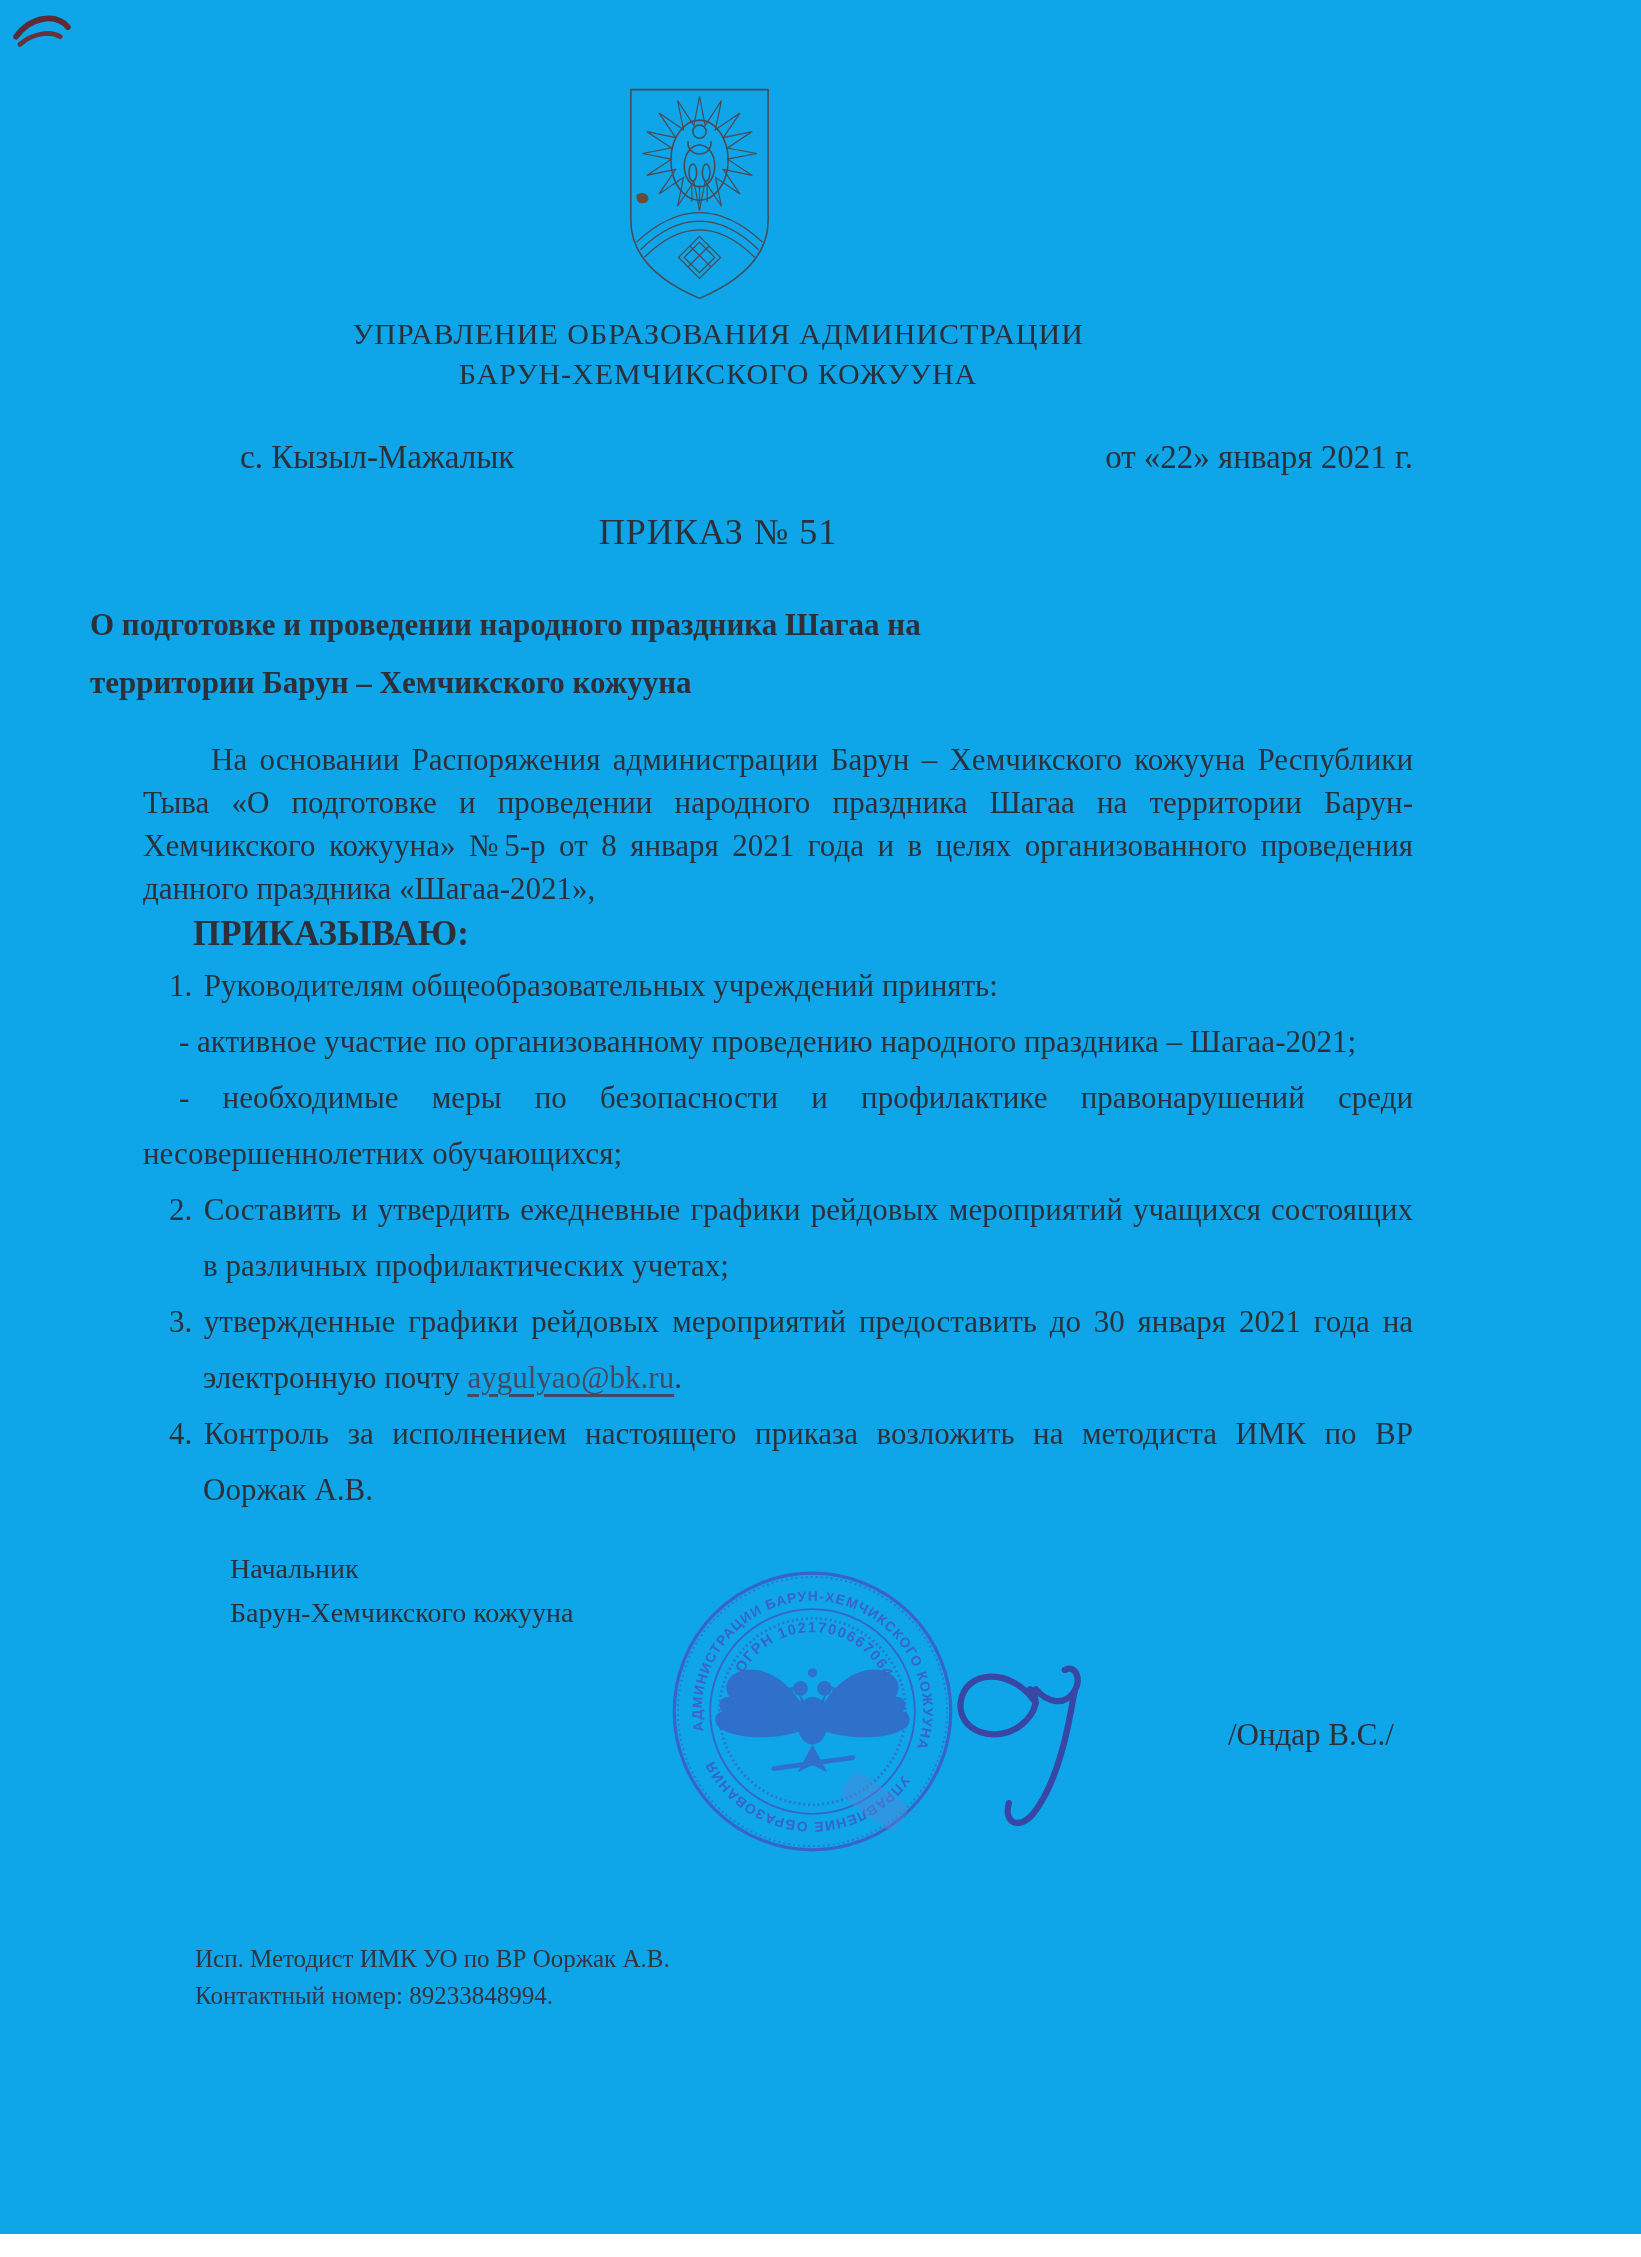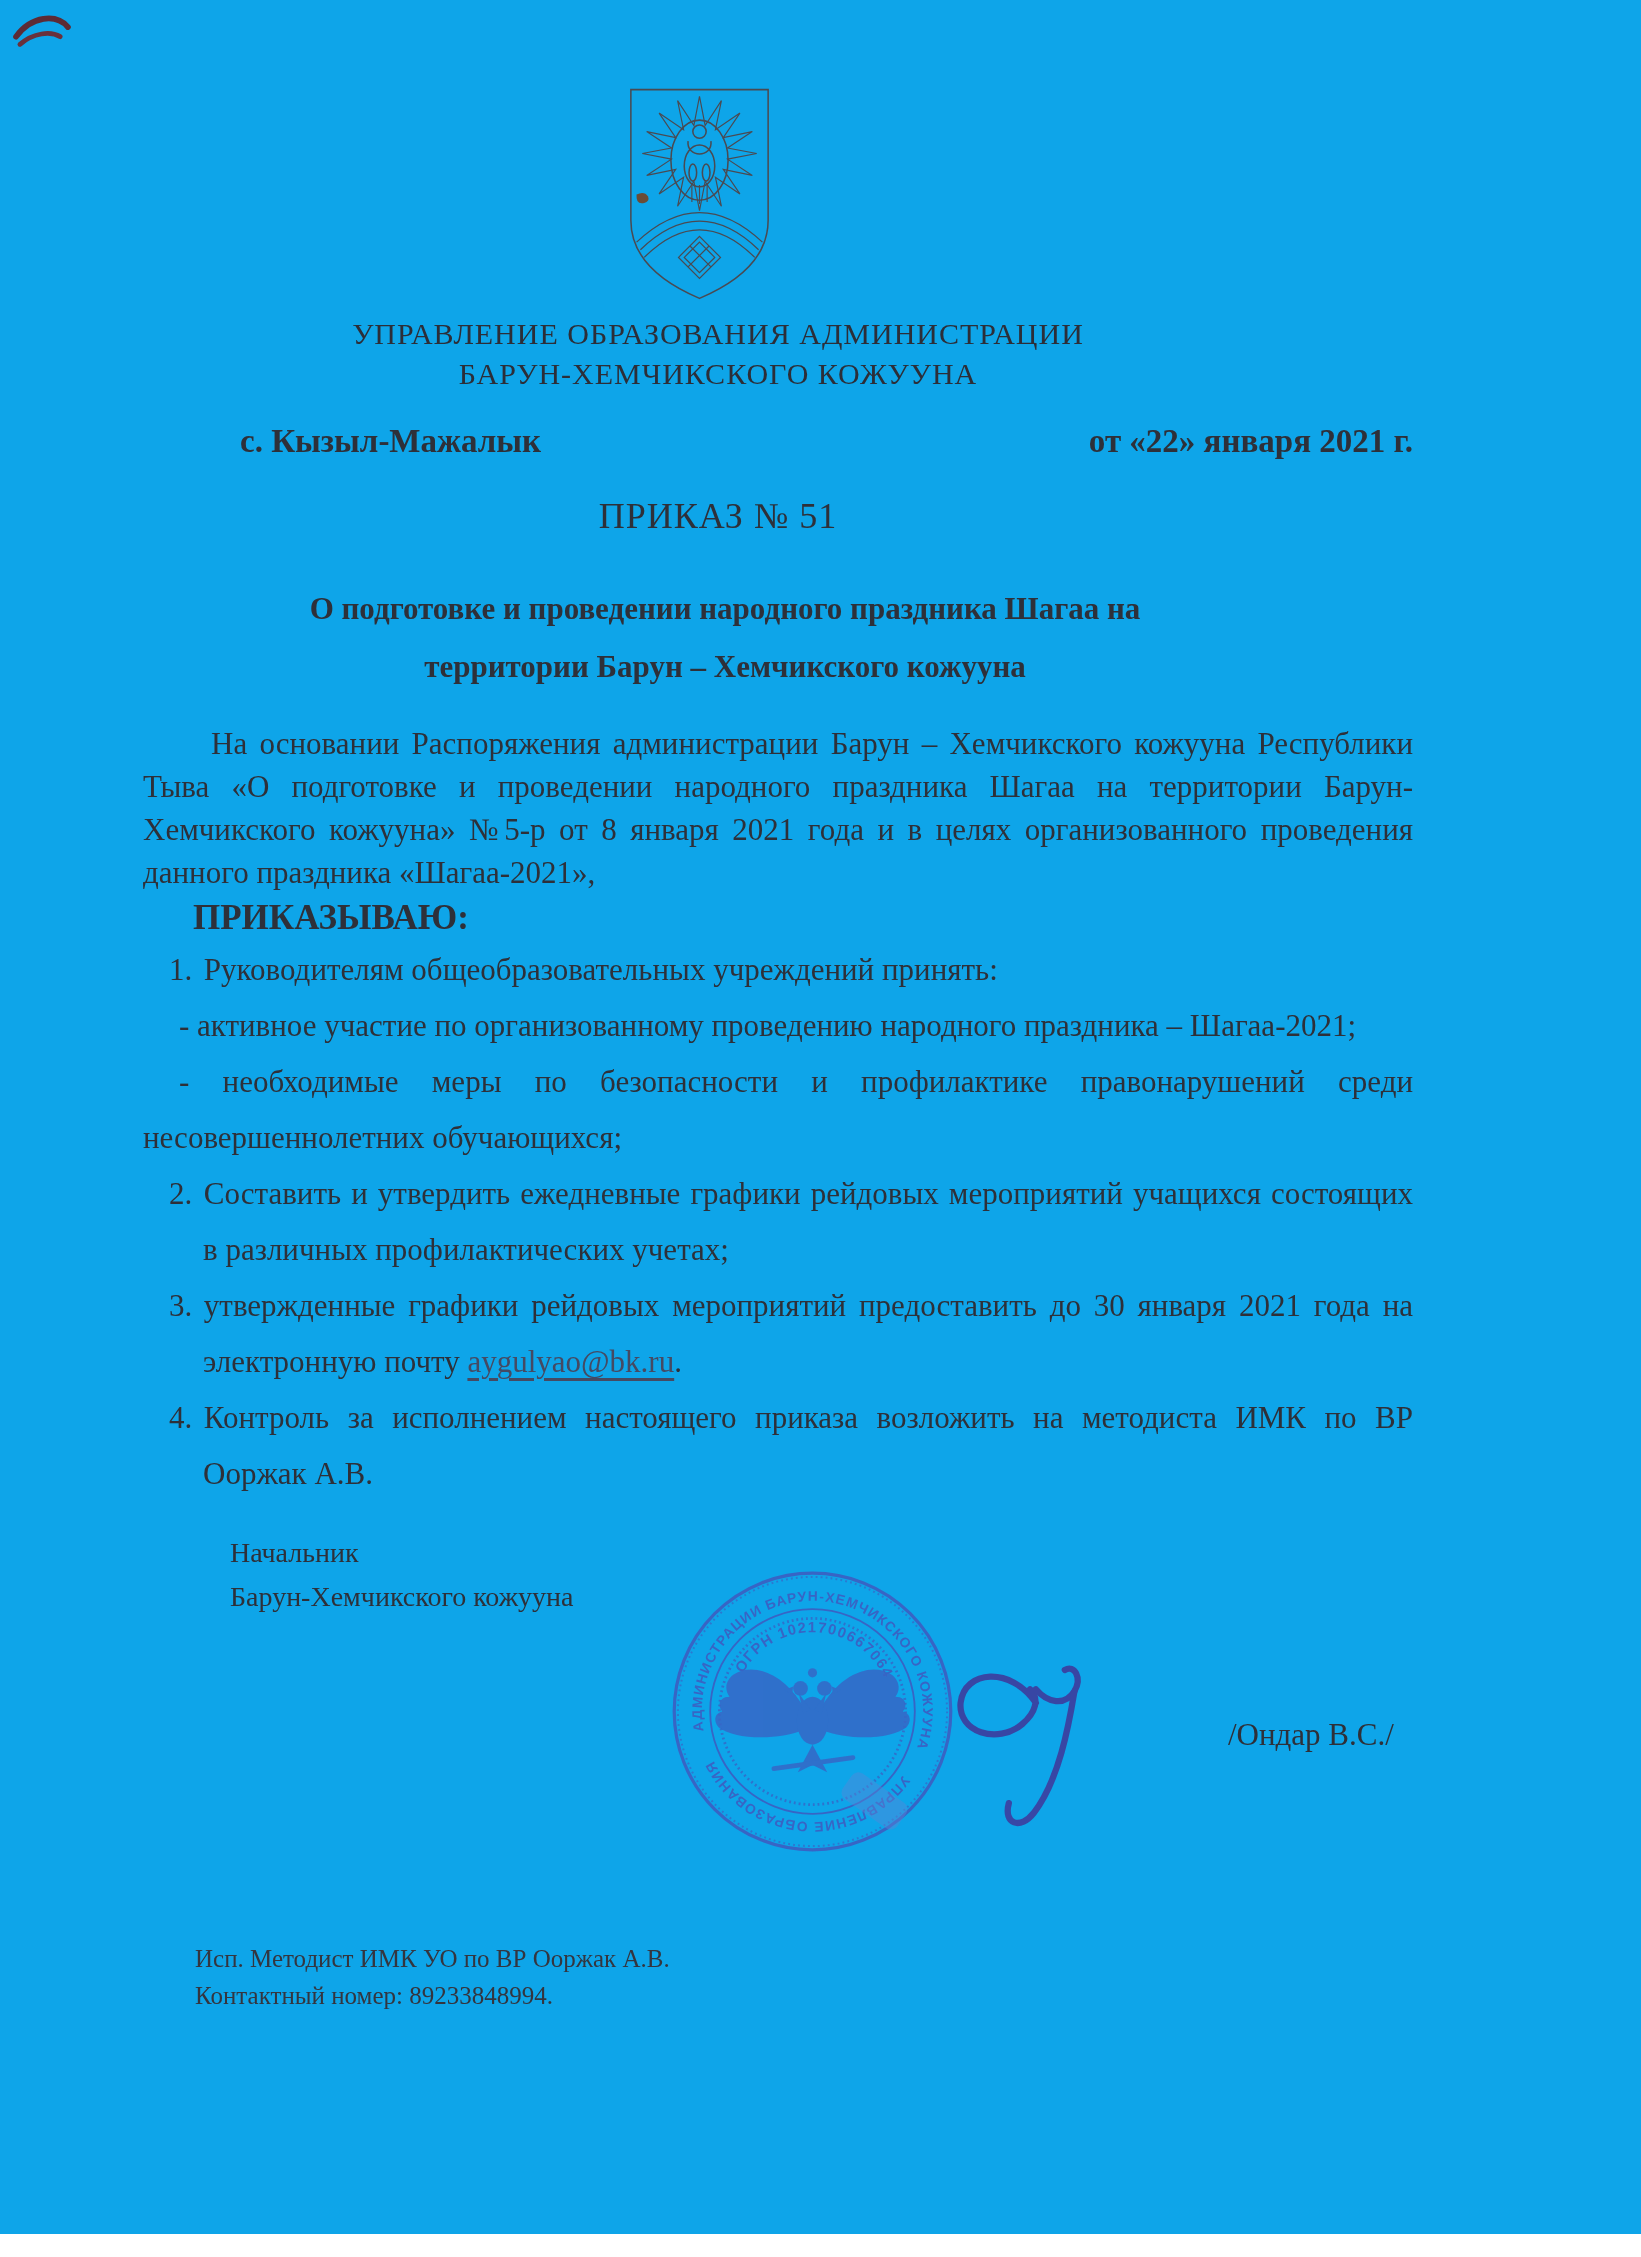--- a/index.html
+++ b/index.html
@@ -5,25 +5,25 @@
   html,body { margin:0; padding:0; background:#ffffff; }
   .page {
     position:relative; width:1641px; height:2234px;
     background:#0ea5e9; overflow:hidden;
     font-family:"Liberation Serif", serif; color:#2e3039;
   }
   .content { position:absolute; left:143px; top:0; width:1270px; }
 
   .org-block { margin-top:314px; text-align:center; position:relative; left:-60px;
     font-size:30px; line-height:40px; letter-spacing:1px; color:#2c2e38; }
-  .meta-row { margin-top:24px; display:flex; justify-content:space-between;
-    padding-left:97px; font-size:33px; line-height:46px;font-weight:bold; }
+  .meta-row { margin-top:40px; display:flex; justify-content:space-between;
+    padding-left:97px; font-size:33px; line-height:46px; }
   .order-num { margin-top:29px; text-align:center; position:relative; left:-60px;
     font-size:36px; line-height:46px; letter-spacing:1px; }
-  .subject { margin-top:41px; text-align:center; position:relative; left:-53px;
+  .subject { margin-top:41px; text-align:left; position:relative; left:-53px;
     font-weight:bold; font-size:31px; line-height:58px; }
   .intro { margin:26px 0 0 0; text-align:justify; text-indent:68px;
     font-size:31px; line-height:43px; }
   .resolve { margin:0 0 0 50px; font-weight:bold; font-size:35px; line-height:48px; }
 
   .n-item { margin:0; font-size:31px; line-height:56px; text-align:justify;
     padding-left:60px; text-indent:-34px; }
   .n-item.single { text-align:left; }
   .d-item { margin:0; font-size:31px; line-height:56px; text-align:justify;
     text-indent:36px; }

